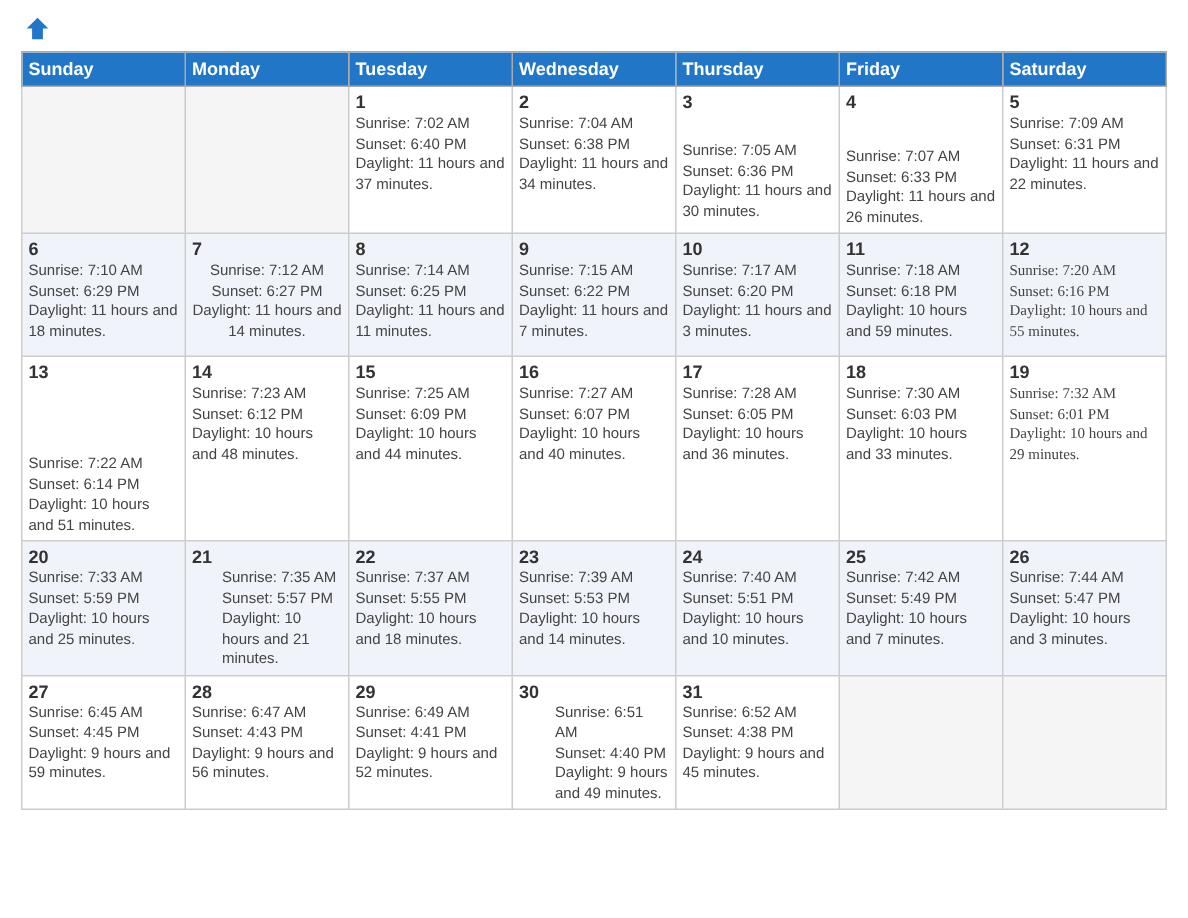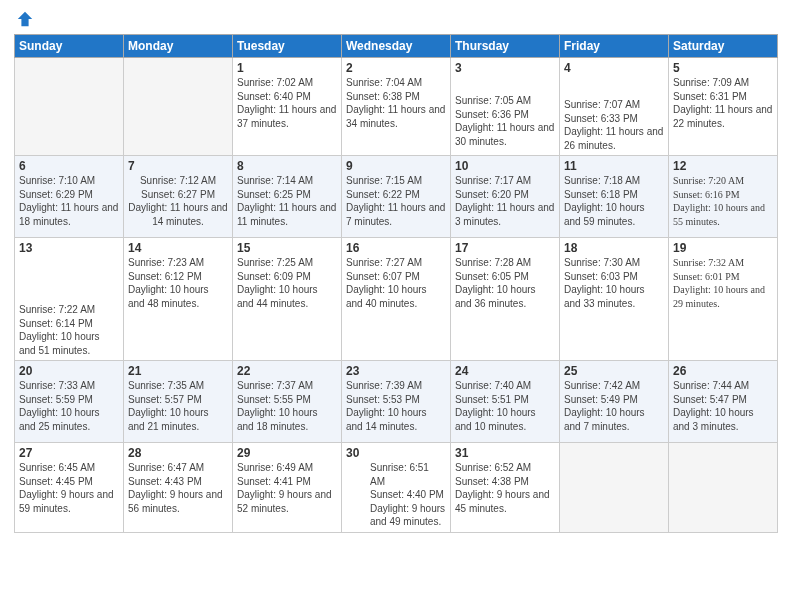--- a/index.html
+++ b/index.html
@@ -253,21 +253,21 @@
         </tr>
         <tr class="row-alt">
           <td>
             <span class="day-number">20</span>
             <div class="day-info" style="white-space: pre-line;">Sunrise: 7:33 AM
 Sunset: 5:59 PM
 Daylight: 10 hours and 25 minutes.</div>
           </td>
           <td>
             <span class="day-number">21</span>
-            <div class="day-info" style="white-space: pre-line;">Sunrise: 7:35 AM
+            <div class="day-info" style="white-space: pre-line; margin-left: 20px;">Sunrise: 7:35 AM
 Sunset: 5:57 PM
 Daylight: 10 hours and 21 minutes.</div>
           </td>
           <td>
             <span class="day-number">22</span>
             <div class="day-info" style="white-space: pre-line;">Sunrise: 7:37 AM
 Sunset: 5:55 PM
 Daylight: 10 hours and 18 minutes.</div>
           </td>
           <td>

